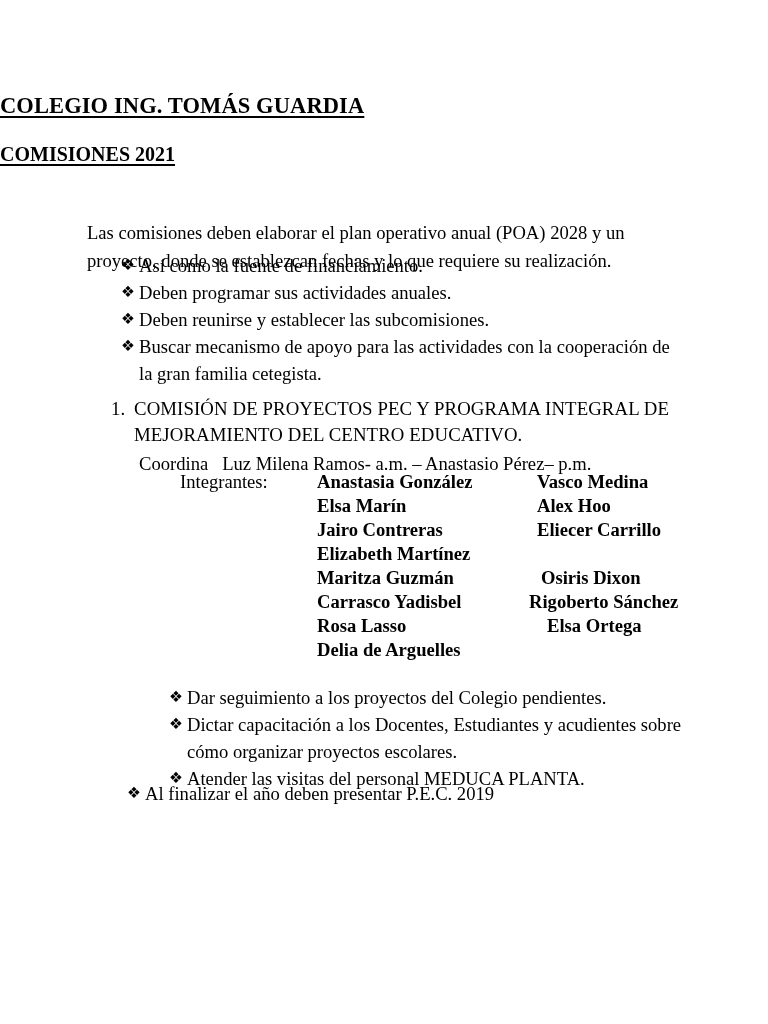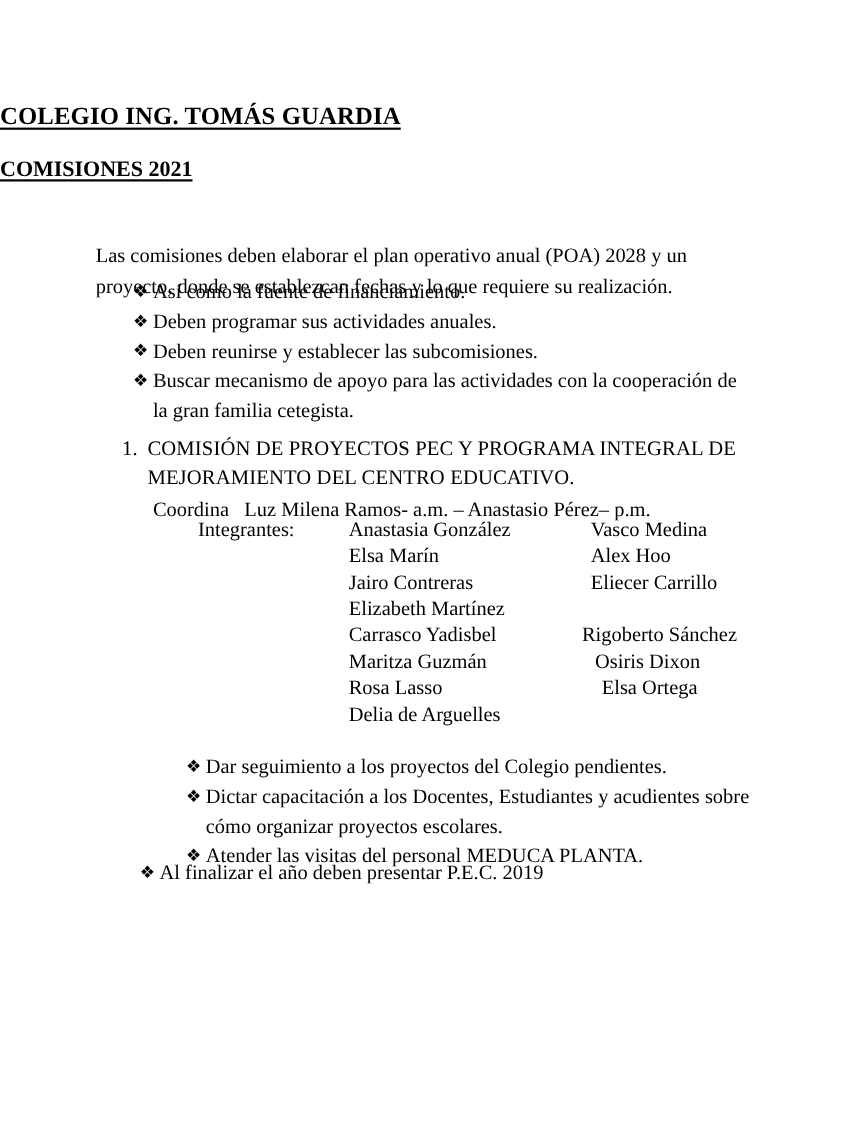--- a/index.html
+++ b/index.html
@@ -154,20 +154,21 @@
     white-space: nowrap;
   }
   .members-grid {
     position: relative;
     margin-left: 137px;
   }
   .member-row {
     display: flex;
     line-height: 24px;
     height: 24px;
+    font-weight: bold;
   }
   .member-col-left {
     width: 220px;
     flex: 0 0 220px;
     white-space: nowrap;
   }
   .member-col-right {
     flex: 1 1 auto;
     white-space: nowrap;
   }
@@ -250,28 +251,28 @@
           <span class="member-col-right">Alex Hoo</span>
         </div>
         <div class="member-row">
           <span class="member-col-left">Jairo Contreras</span>
           <span class="member-col-right">Eliecer Carrillo</span>
         </div>
         <div class="member-row">
           <span class="member-col-left">Elizabeth Martínez</span>
         </div>
         <div class="member-row">
+          <span class="member-col-left">Maritza Guzmán</span>
+          <span class="member-col-right" style="padding-left:4px;">Osiris Dixon</span>
+        </div>
+        <div class="member-row">
           <span class="member-col-left">Carrasco Yadisbel</span>
           <span class="member-col-right" style="margin-left:-8px;">Rigoberto Sánchez</span>
         </div>
         <div class="member-row">
-          <span class="member-col-left">Maritza Guzmán</span>
-          <span class="member-col-right" style="padding-left:4px;">Osiris Dixon</span>
-        </div>
-        <div class="member-row">
           <span class="member-col-left">Rosa Lasso</span>
           <span class="member-col-right" style="padding-left:10px;">Elsa Ortega</span>
         </div>
         <div class="member-row">
           <span class="member-col-left">Delia de Arguelles</span>
           <span class="member-col-right"></span>
         </div>
       </div>
     </div>
 

